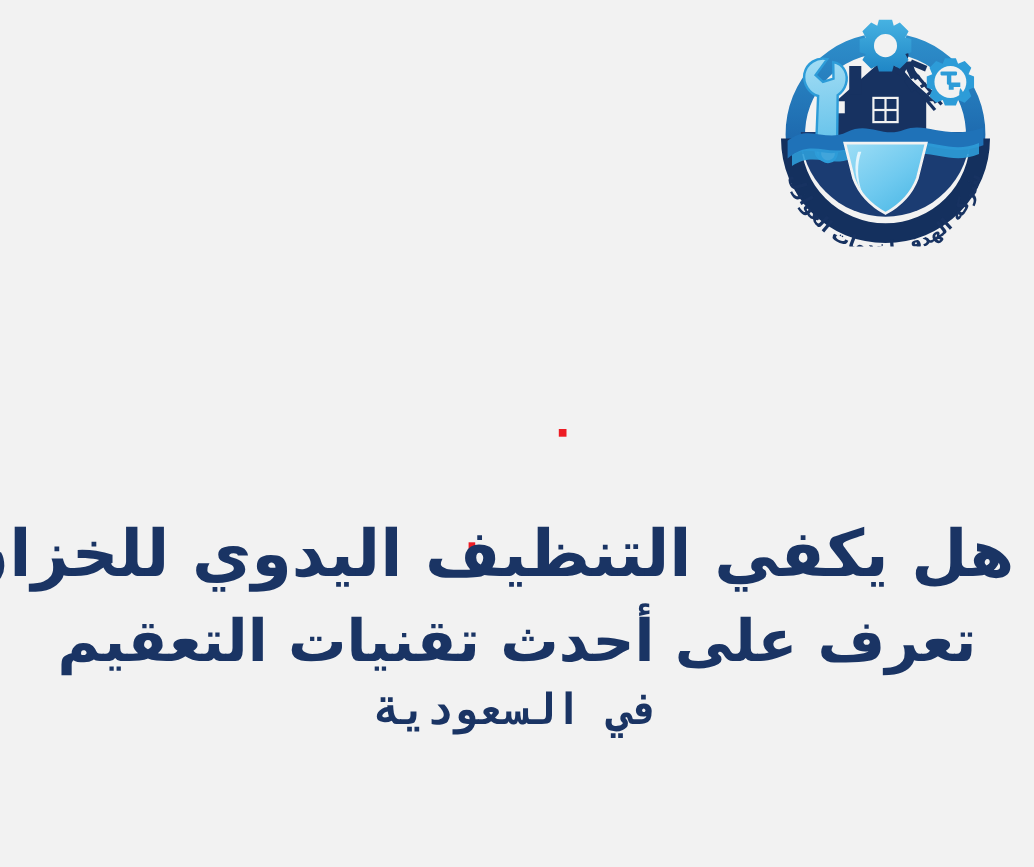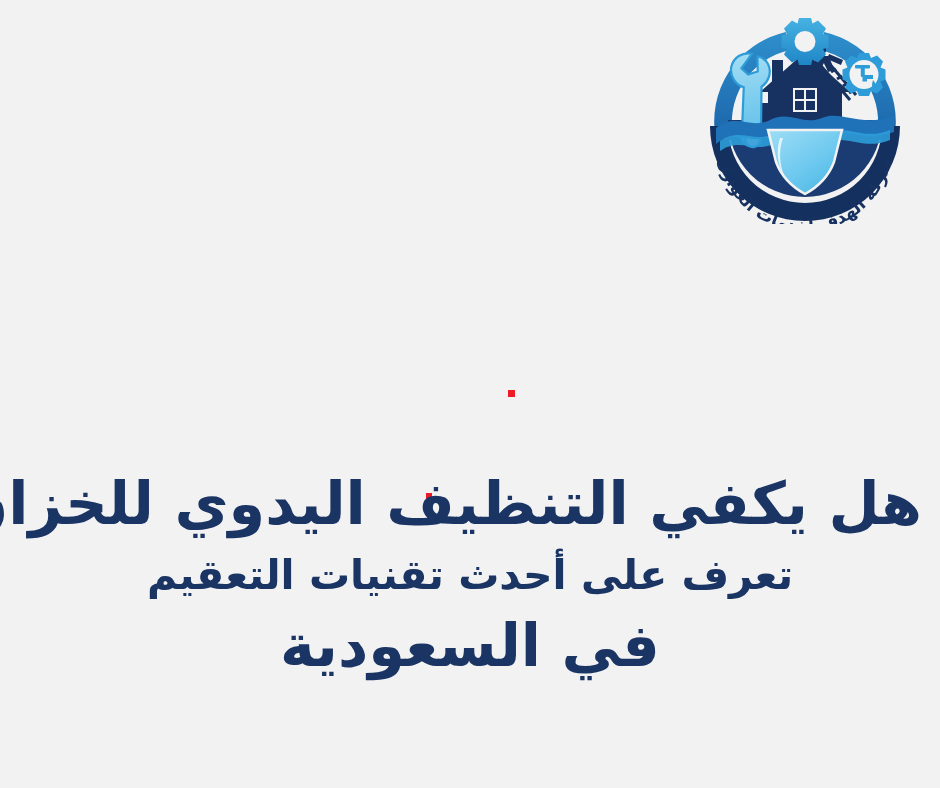--- a/index.html
+++ b/index.html
@@ -53,22 +53,22 @@
     line-height: 1.42;
     letter-spacing: 0px;
     padding: 0 18px;
     box-sizing: border-box;
   }
   .headline .line {
     display: block;
     white-space: nowrap;
   }
   .headline .line.l1 { font-size: 59px; }
-  .headline .line.l2 { font-size: 41px; }
-  .headline .line.l3 { font-size: 59px; }
+  .headline .line.l2 { font-size: 53px; }
+  .headline .line.l3 { font-size: 39px; font-family: Liberation Mono, monospace; }
 
   
   .red-mark {
     position: absolute;
     background: #ed1c24;
     width: 7px;
     height: 7px;
   }
   .red-mark.m1 { left: 508px; top: 390px; }
   .red-mark.m2 { left: 426px; top: 493px; width: 6px; height: 6px; }

